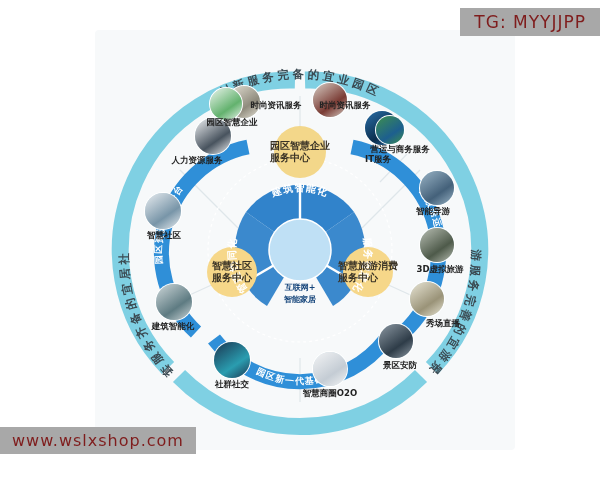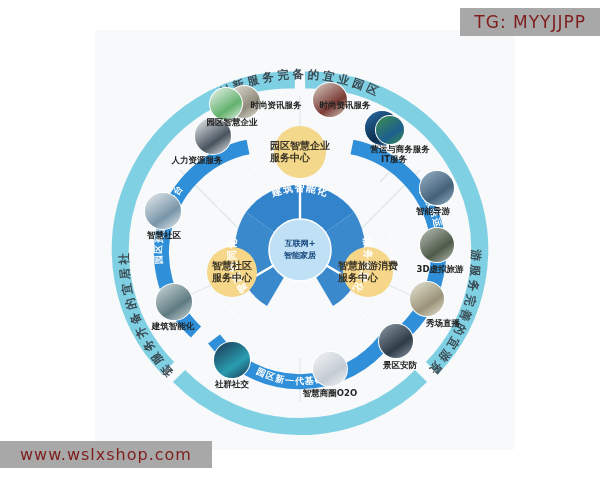--- a/index.html
+++ b/index.html
@@ -15,21 +15,21 @@
     background:#f7f9fa;border-radius:4px;
   }
   svg.diagram{position:absolute;left:0;top:0;width:600px;height:480px;}
 
   .wm{
     position:absolute;background:#a8a8a8;color:#7f1d1d;
     display:flex;align-items:center;justify-content:center;
     letter-spacing:1px;
   }
   .wm-tr{right:0;top:8px;padding:4px 14px;font-size:17px;}
-  .wm-bl{left:0;bottom:12px;padding:4px 20px;font-size:16px;}
+  .wm-bl{left:0;bottom:26px;padding:4px 12px;font-size:16px;}
 
   .lbl{
     position:absolute;font-size:8.5px;color:#222;
     white-space:nowrap;transform:translate(-50%,-50%);
     font-family:"DejaVu Sans","Liberation Sans",sans-serif;
     font-weight:bold;
   }
   .ico{
     position:absolute;border-radius:50%;
     transform:translate(-50%,-50%);
@@ -39,21 +39,21 @@
   .ico i{display:block;width:100%;height:100%;}
 
   .yellow-txt{
     position:absolute;transform:translate(-50%,-50%);
     text-align:left;font-size:10px;color:#3a3326;line-height:12px;
     white-space:nowrap;font-weight:bold;
   }
   .core-txt{
     position:absolute;transform:translate(-50%,-50%);
     text-align:center;font-size:8px;color:#14447a;line-height:12px;
-    white-space:nowrap;font-weight:bold;
+    white-space:nowrap;font-weight:bold;margin-top:44px;
   }
 </style>
 </head>
 <body>
 
 <div id="stage">
 
   <div class="panel"></div>
 
   <svg class="diagram" viewBox="0 0 600 480">
@@ -183,21 +183,21 @@
         <i style="background: linear-gradient(145deg, rgb(230, 226, 214) 0%, rgb(143, 139, 125) 62%, rgb(230, 226, 214) 100%);"></i>
       </div>
       <div class="lbl" style="left: 276px; top: 106px;">时尚资讯服务</div>
       <div class="ico" style="left: 330px; top: 100px; width: 34px; height: 34px;">
         <i style="background: linear-gradient(145deg, rgb(216, 207, 198) 0%, rgb(122, 59, 52) 62%, rgb(216, 207, 198) 100%);"></i>
       </div>
       <div class="lbl" style="left: 345px; top: 106px;">时尚资讯服务</div>
       <div class="ico" style="left: 382px; top: 128px; width: 34px; height: 34px;">
         <i style="background: linear-gradient(145deg, rgb(42, 111, 168) 0%, rgb(12, 46, 77) 62%, rgb(42, 111, 168) 100%);"></i>
       </div>
-      <div class="lbl" style="left: 378px; top: 160px; margin-left: 16px;">IT服务</div>
+      <div class="lbl" style="left: 378px; top: 160px;">IT服务</div>
       <div class="ico" style="left: 390px; top: 130px; width: 28px; height: 28px;">
         <i style="background: linear-gradient(145deg, rgb(61, 143, 78) 0%, rgb(29, 95, 143) 62%, rgb(61, 143, 78) 100%);"></i>
       </div>
       <div class="lbl" style="left: 400px; top: 150px;">营运与商务服务</div>
       <div class="ico" style="left: 437px; top: 188px; width: 34px; height: 34px;">
         <i style="background: linear-gradient(145deg, rgb(154, 180, 198) 0%, rgb(68, 97, 122) 62%, rgb(154, 180, 198) 100%);"></i>
       </div>
       <div class="lbl" style="left: 433px; top: 212px;">智能导游</div>
       <div class="ico" style="left: 437px; top: 245px; width: 34px; height: 34px;">
         <i style="background: linear-gradient(145deg, rgb(185, 191, 180) 0%, rgb(78, 90, 74) 62%, rgb(185, 191, 180) 100%);"></i>

